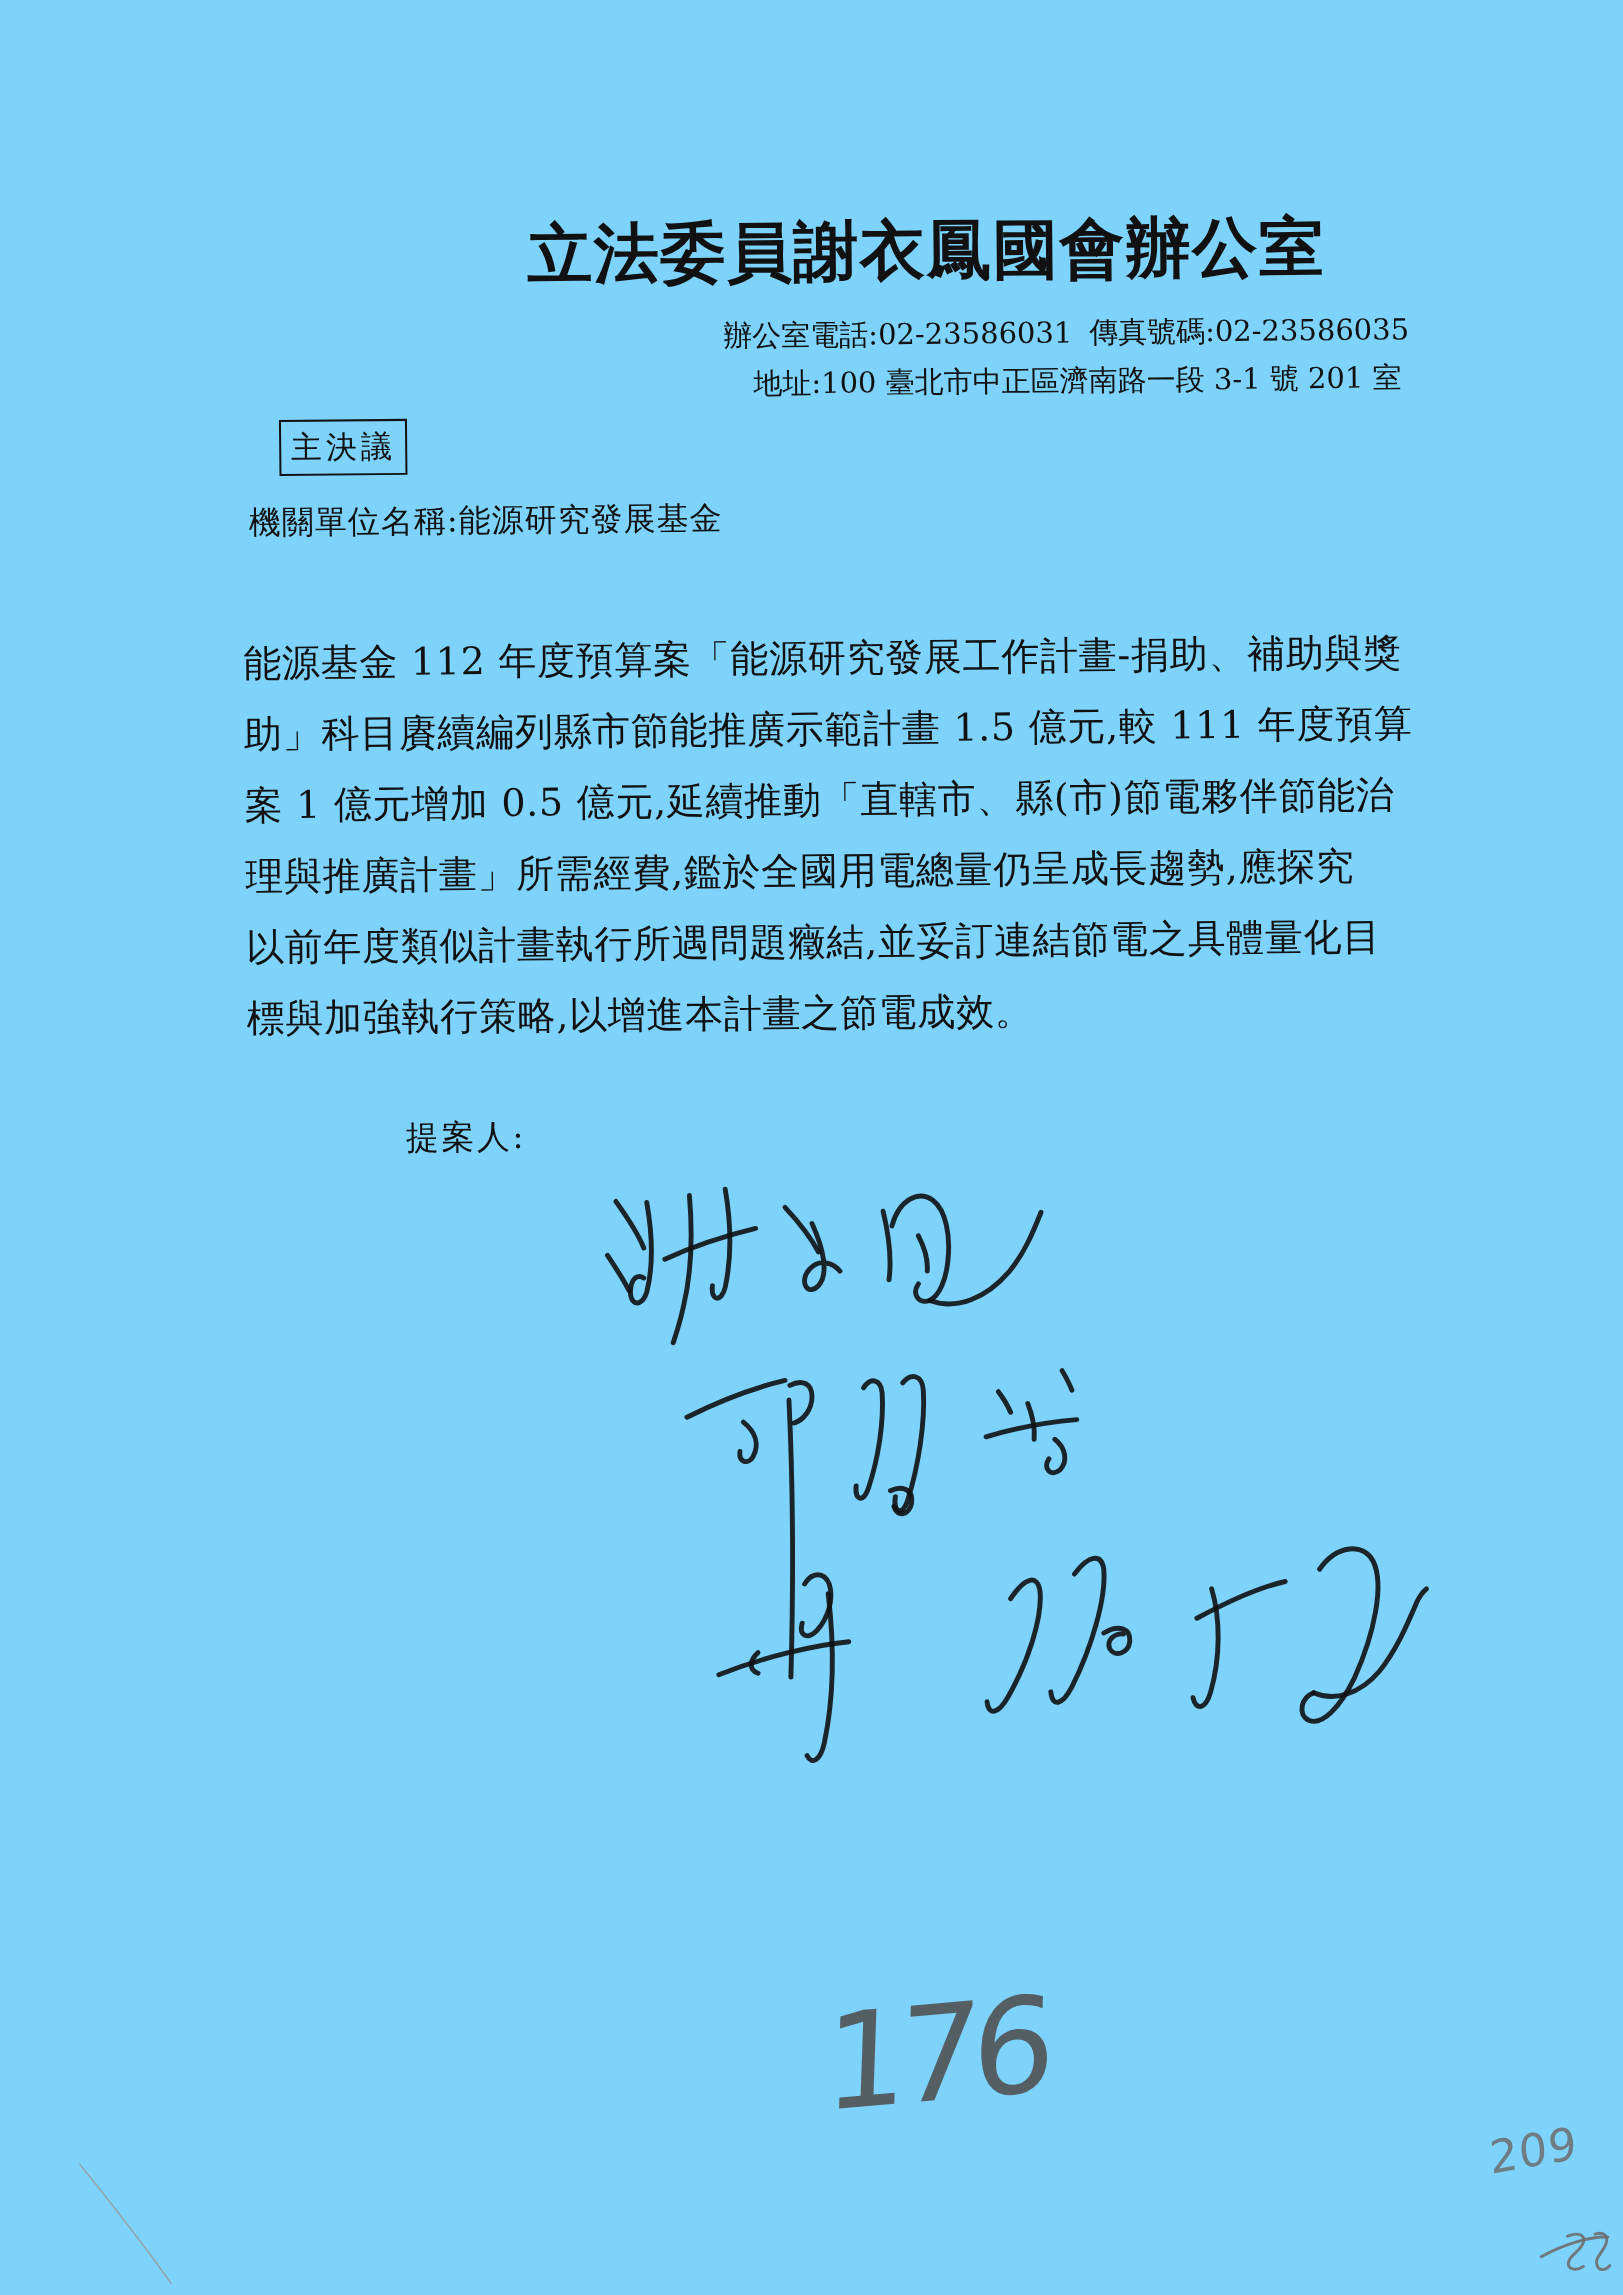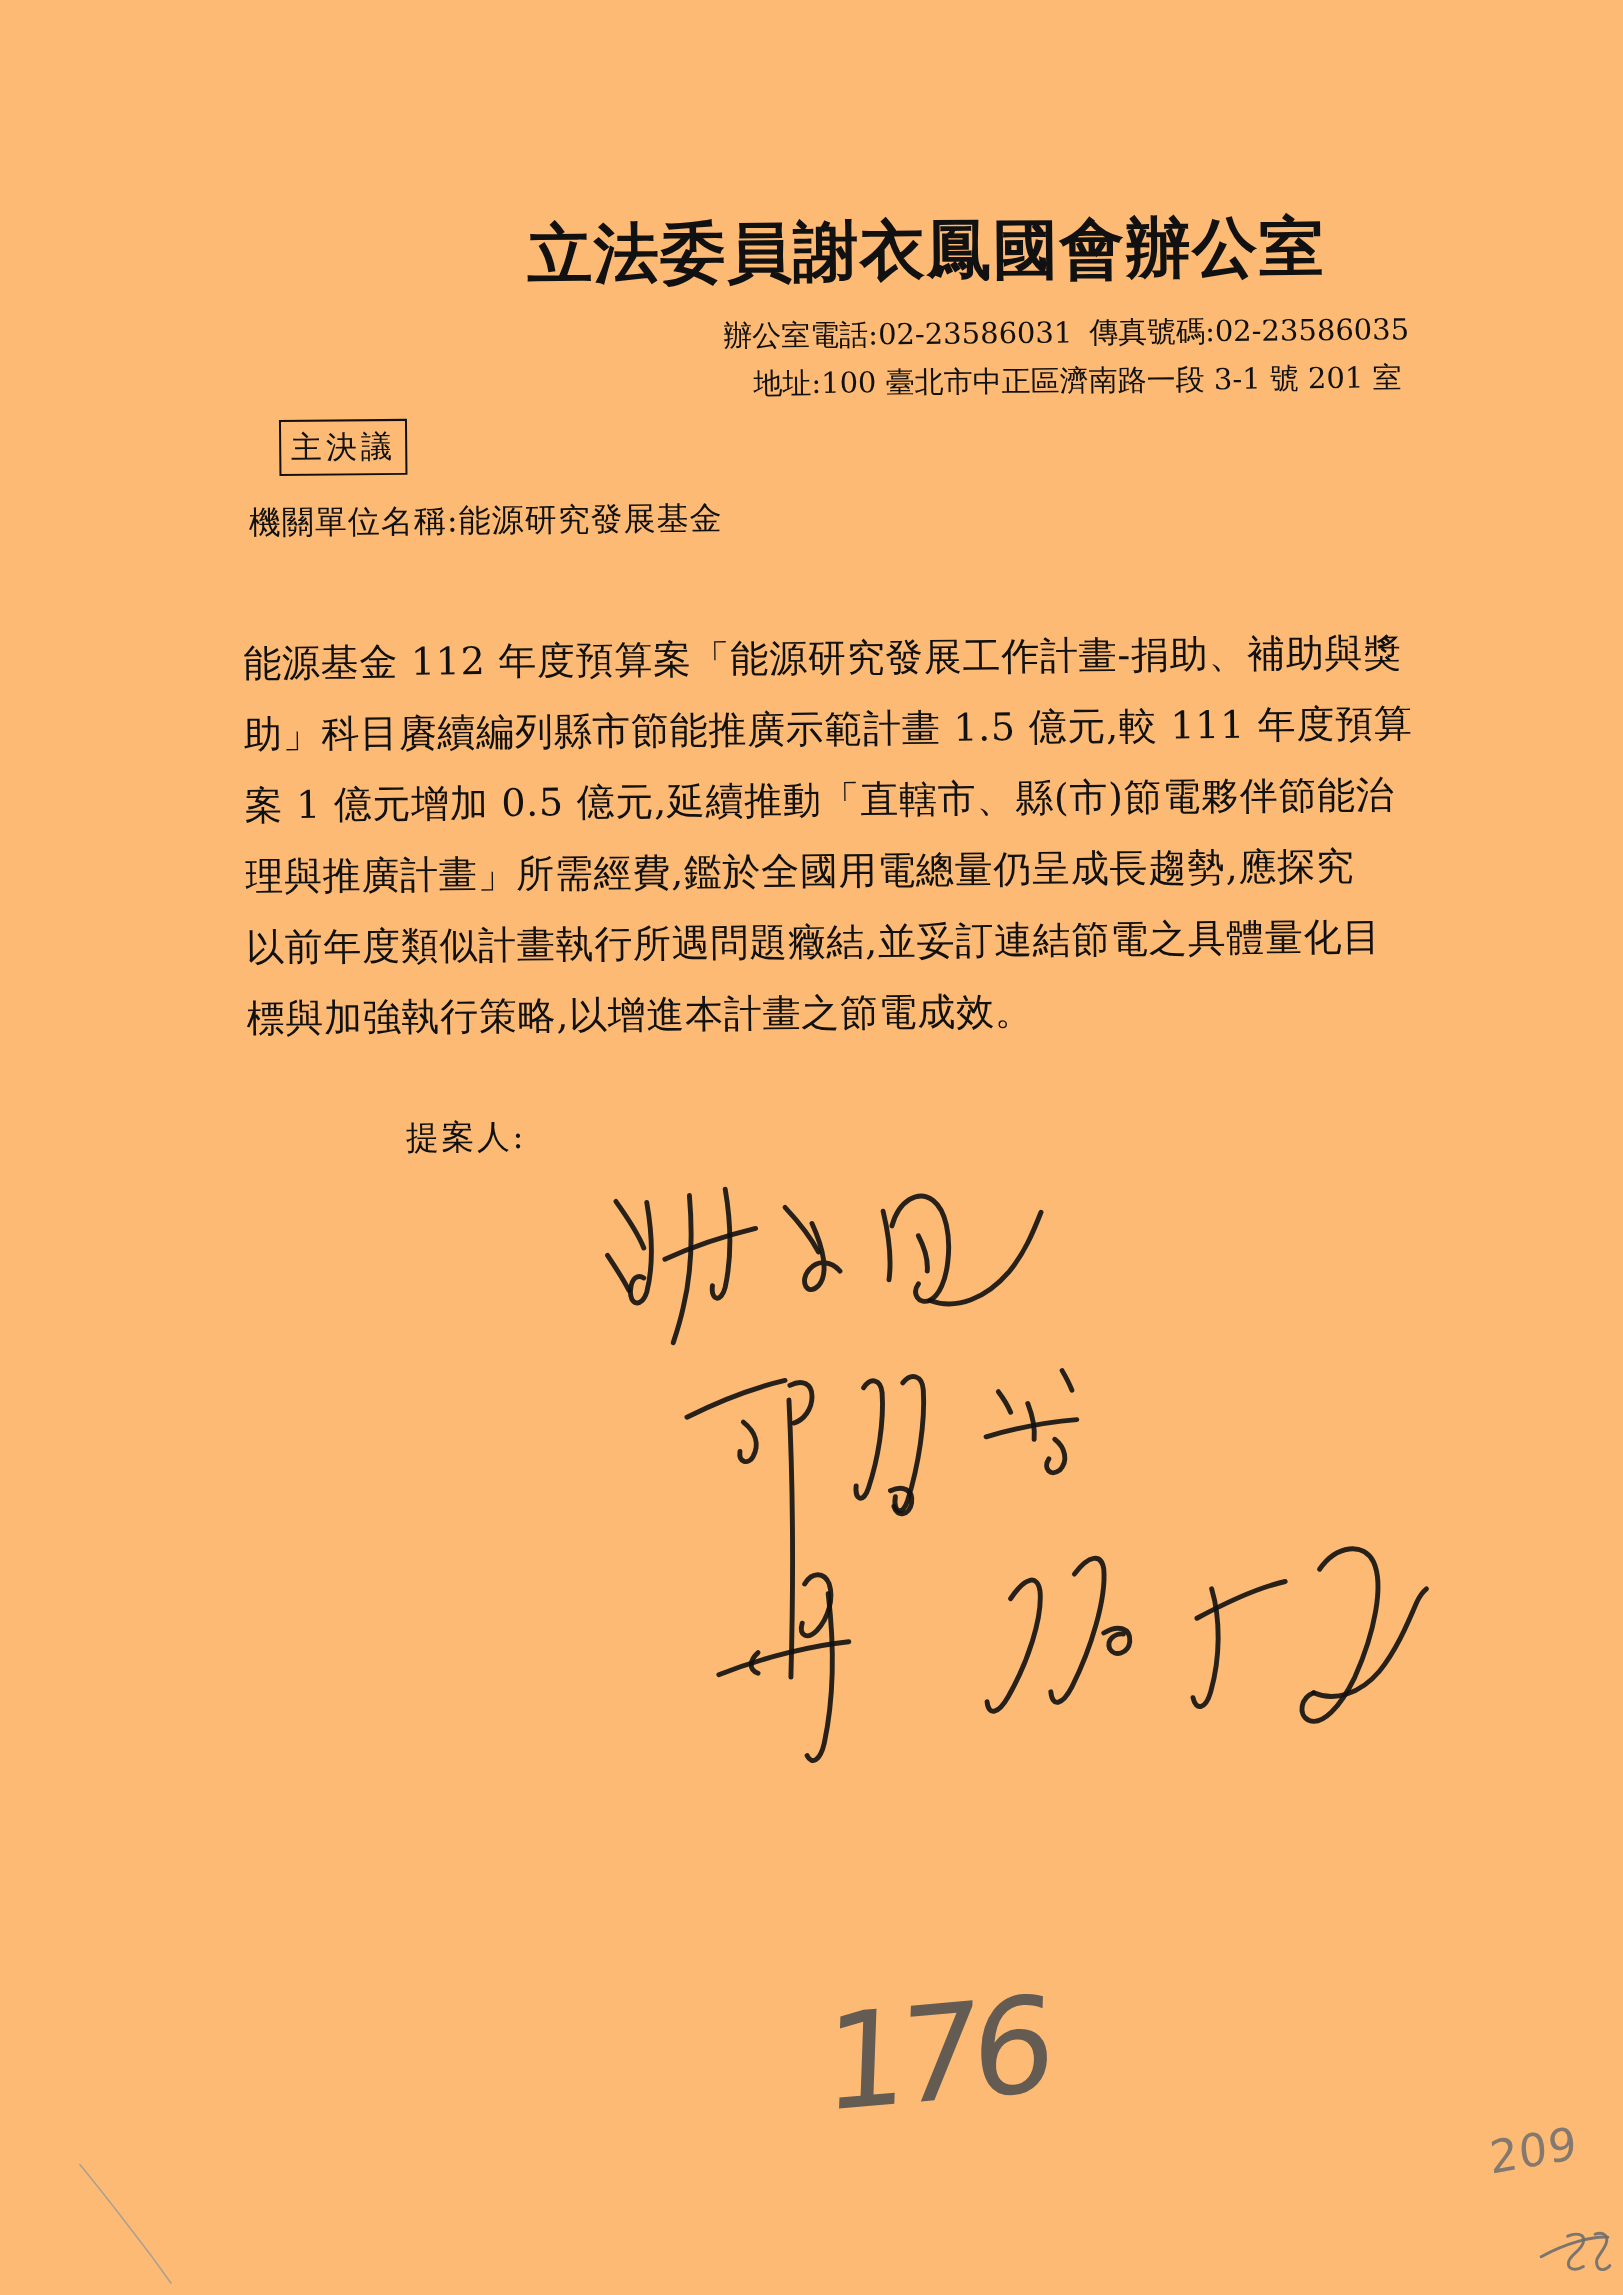--- a/index.html
+++ b/index.html
@@ -1,18 +1,18 @@
 <!DOCTYPE html>
 <html style="--ink: #111111; --pencil: #4f4f4f; --pencil_light: #6e6e6e;font-size:7.8px"><head>
 <meta charset="utf-8">
 <style>
   html,body { margin:0; padding:0; background:#e8e8e8; }
   .page {
     position:relative; width:1624px; height:2295px;
-    background:#fdba74; overflow:hidden;
+    background:#7dd3fc; overflow:hidden;
     font-family:"DejaVu Serif","Liberation Serif",serif;
     color:var(--ink,#111111);
   }
   .print-layer {
     position:absolute; inset:0;
     transform:rotate(-0.55deg);
     transform-origin:812px 736px;
   }
   .doc-title {
     position:absolute; left:532px; top:208px; margin:0;

